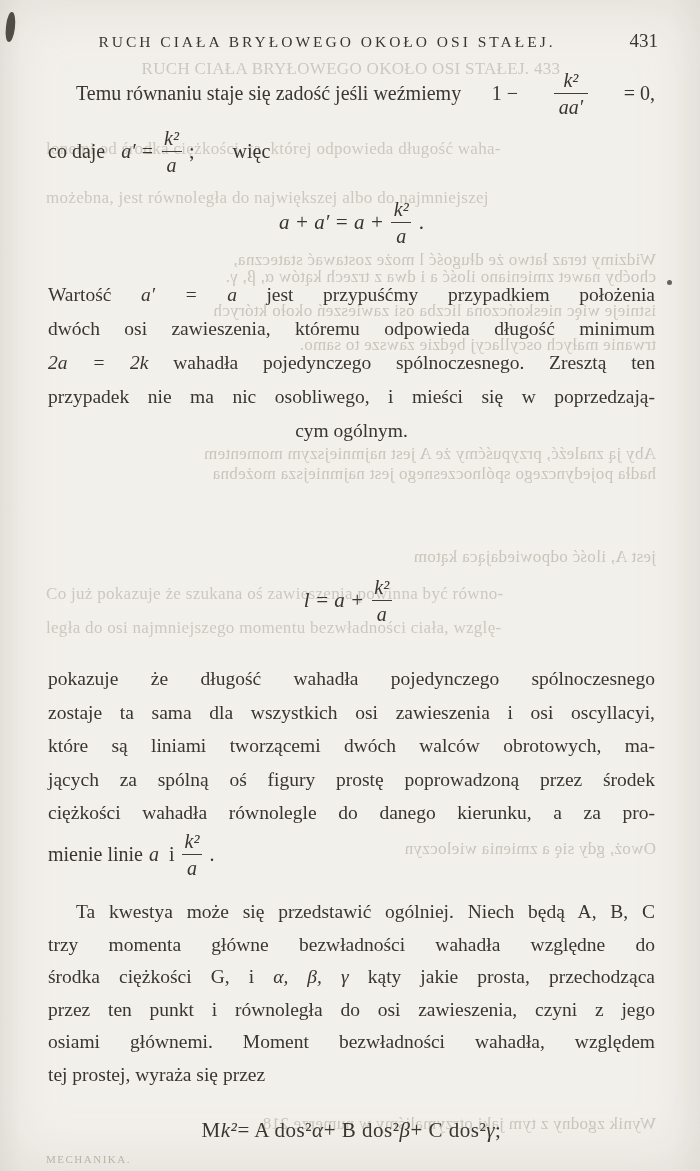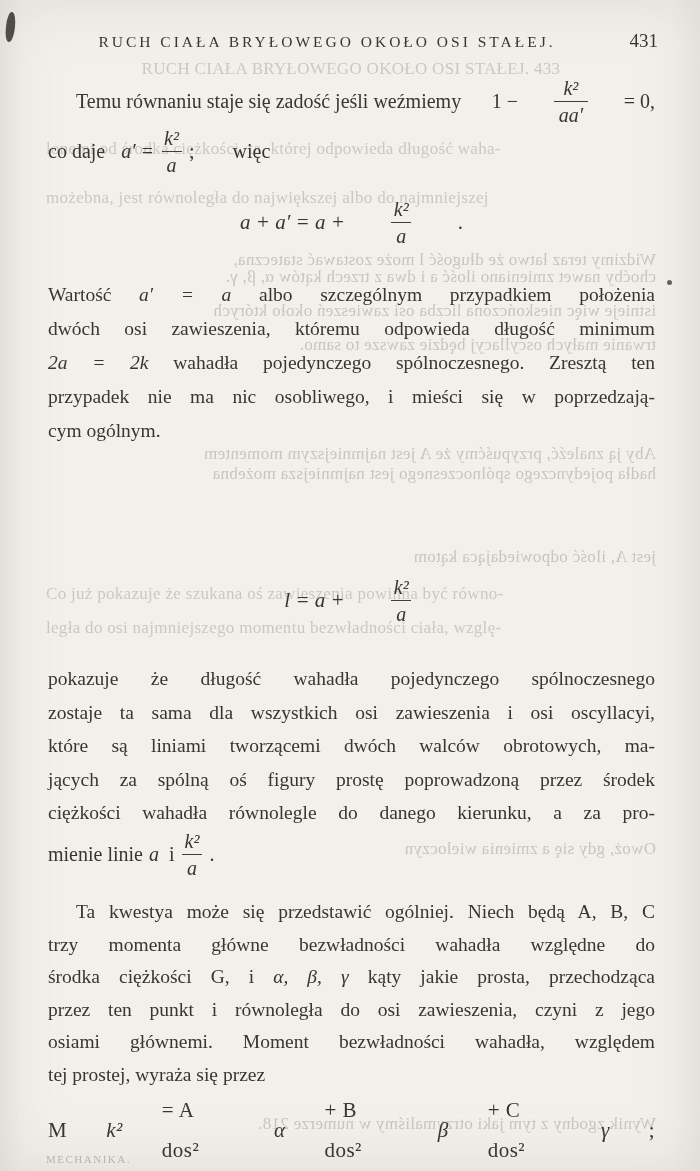--- a/index.html
+++ b/index.html
@@ -52,28 +52,28 @@
 
   .frac{
     display:inline-flex;flex-direction:column;align-items:center;
     vertical-align:middle;margin:0 5px;font-style:italic;font-size:20px;
     line-height:1;
   }
   .frac .num{padding:0 5px 3px;}
   .frac .den{border-top:1.5px solid #413d37;padding:3px 5px 0;}
   .flexline{display:flex;align-items:center;}
 
-  .p1{top:74px;height:54px;justify-content:space-between;padding-left:28px;font-size:20px;}
+  .p1{top:66px;height:54px;justify-content:space-between;padding-left:28px;font-size:20px;}
   .p2{top:124px;height:54px;font-size:20px;}
   .p2 .lead{margin-right:16px;}
   .p2 .tail{margin-left:38px;}
-  .eq-center{display:flex;align-items:center;justify-content:center;font-size:21px;gap:39px;}
+  .eq-center{display:flex;align-items:center;justify-content:center;font-size:21px;}
   .eq1{top:194px;height:56px;}
   .eq2{top:573px;height:54px;}
-  .p3{top:278px;}  .p3 .jline,.p3 .lline{height:34px;line-height:34px;}
+  .p3{top:278px;}  .p3 .jline,.p3 .lline{height:34px;line-height:34px;text-align:center;}
   .p4{top:462px;}  .p4 .jline,.p4 .lline{height:32px;line-height:32px;}
   .p5{top:662px;}  .p5 .jline{height:33.5px;line-height:33.5px;}
   .p5-last{top:828px;height:52px;font-size:20px;}
   .p5-last .sep{margin:0 10px 0 6px;}
   .p6{top:896px;}  .p6 .jline,.p6 .lline{height:32.5px;line-height:32.5px;}
   .eq3{top:1110px;height:40px;line-height:40px;font-size:21px;letter-spacing:.5px;}
   .indent{text-indent:28px;}
   .footer-sig{
     position:absolute;top:1153px;left:46px;font-size:11px;
     letter-spacing:1.5px;color:rgba(122,114,100,.45);
@@ -135,21 +135,21 @@
     <div class="block eq-center eq1">
       <span class="mi">a + a′ = a +</span>
       <span class="frac">
         <span class="num">k²</span>
         <span class="den">a</span>
       </span>
       <span>.</span>
     </div>
 
     <div class="block p3">
-      <div class="jline"><span>Wartość </span><span class="mi">a′ = a</span><span> albo szczególnym przypadkiem położenia</span></div>
+      <div class="jline"><span>Wartość </span><span class="mi">a′ = a</span><span> jest przypuśćmy przypadkiem położenia</span></div>
       <div class="jline"><span>dwóch osi zawieszenia, któremu odpowieda długość minimum</span></div>
       <div class="jline"><span class="mi">2a = 2k</span><span> wahadła pojedynczego spólnoczesnego. Zresztą ten</span></div>
       <div class="jline"><span>przypadek nie ma nic osobliwego, i mieści się w poprzedzają-</span></div>
       <div class="lline"><span>cym ogólnym.</span></div>
     </div>
 
 
     <div class="block eq-center eq2">
       <span class="mi">l = a +</span>
       <span class="frac">

